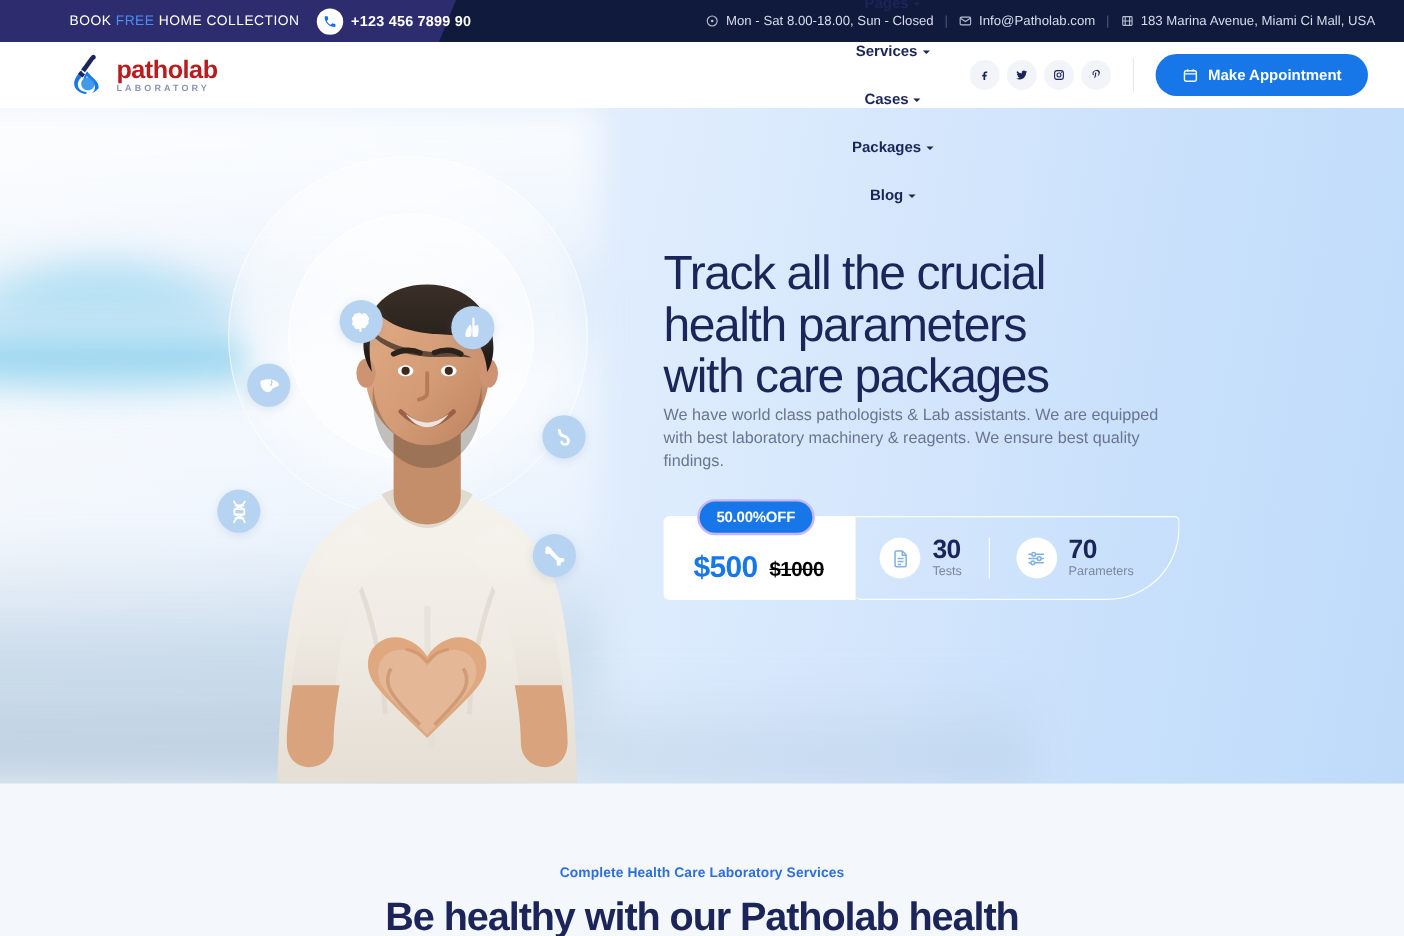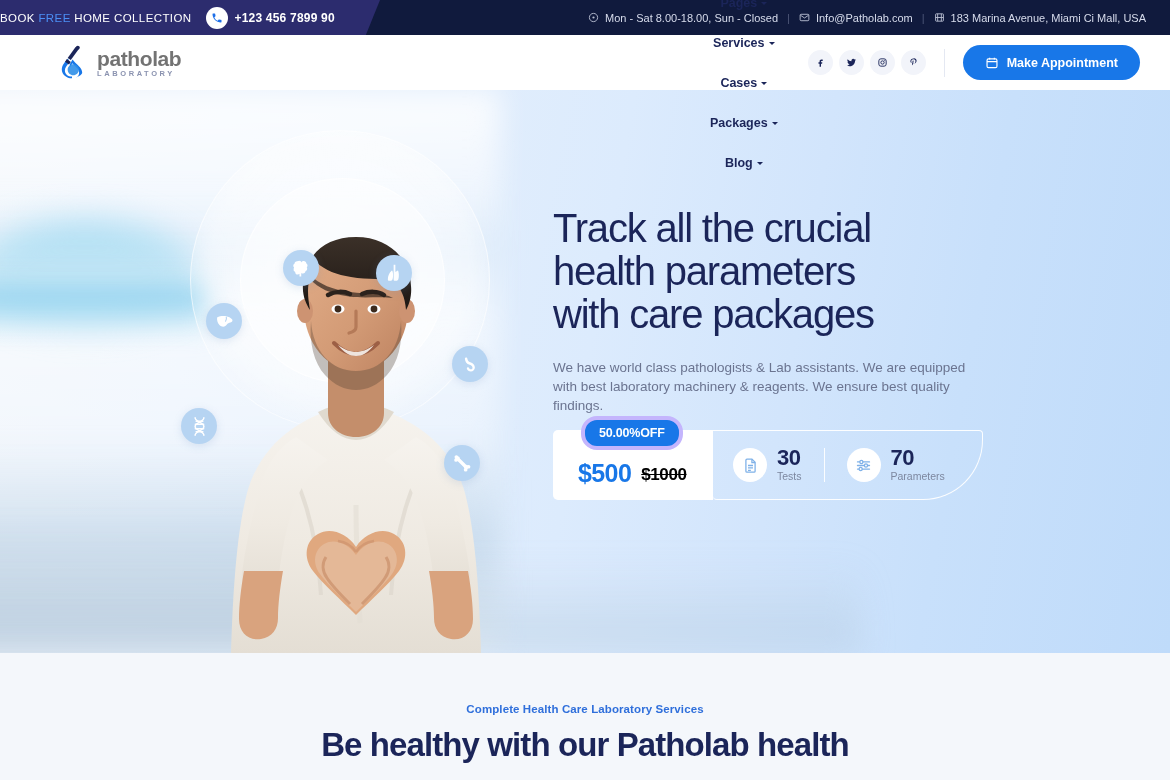--- a/index.html
+++ b/index.html
@@ -26,20 +26,21 @@
     width: 420px; height: 35px;
     background: #2c2c6e;
     transform: skewX(-22deg);
     transform-origin: top left;
   }
   .topbar-left {
     position: relative;
     z-index: 2;
     display: flex;
     align-items: center;
+    padding-left: 58px;
     gap: 14px;
   }
   .tb-book {
     font-size: 11.5px;
     letter-spacing: .4px;
     font-weight: 400;
     white-space: nowrap;
   }
   .tb-book .free { color: #4b8ff5; }
   .tb-phone-wrap { display: flex; align-items: center; gap: 7px; }
@@ -76,21 +77,21 @@
     display: flex;
     align-items: center;
     padding: 0 30px 0 55px;
     position: relative;
     z-index: 30;
   }
   .logo { display: flex; align-items: center; gap: 8px; }
   .logo-mark { width: 34px; height: 38px; }
   .logo-text { line-height: 1; }
   .logo-name {
-    font-size: 21px; font-weight: 700; color: #737373; letter-spacing: -.4px;
+    font-size: 21px; font-weight: 700; color: #b91c1c; letter-spacing: -.4px;
   }
   .logo-sub {
     font-size: 7.5px; letter-spacing: 2.6px; color: #8b93b0; font-weight: 600;
     margin-top: 1px;
   }
 
   .nav {
     margin-left: auto;
     display: flex; align-items: center; gap: 26px; flex-direction: column;
   }
@@ -227,21 +228,20 @@
     width: 445px;
   }
   .hero-title {
     font-size: 40px;
     line-height: 43px;
     font-weight: 400;
     color: #1b2559;
     letter-spacing: -1.2px;
   }
   .hero-desc {
-    margin-top: 22px;
     font-size: 13.5px;
     line-height: 19px;
     color: #6b7490;
     width: 432px;
   }
 
   
   .price-card-wrap {
     position: absolute;
     left: 553px; top: 340px;
@@ -259,21 +259,21 @@
   .badge {
     position: absolute;
     left: 28px; top: -14px;
     background: #1877e8;
     color: #fff;
     font-size: 12.5px;
     font-weight: 700;
     letter-spacing: -.2px;
     padding: 6px 14px;
     border-radius: 16px;
-    border: 4px solid #c4b5fd;
+    border: 2px solid #c4b5fd;
     white-space: nowrap;
   }
   .price-now {
     font-size: 25px; font-weight: 700; color: #1877e8; letter-spacing: -.6px;
   }
   .price-old {
     font-size: 17px; font-weight: 700; color: #000000;
     text-decoration: line-through;
     margin-left: 10px; margin-bottom: 3px; letter-spacing: -.4px;
   }
@@ -302,21 +302,21 @@
   .stat-div {
     width: 1px; height: 34px; background: rgba(255,255,255,.9);
     margin: 0 22px;
   }
 
   
   .section {
     height: 127px;
     background: #f4f7fb;
     text-align: center;
-    padding-top: 50px;
+    padding-top: 69px;
   }
   .sec-eyebrow {
     font-size: 11.5px;
     color: #2f6fdb;
     font-weight: 600;
     letter-spacing: .1px;
   }
   .sec-title {
     margin-top: 11px;
     font-size: 33px;

